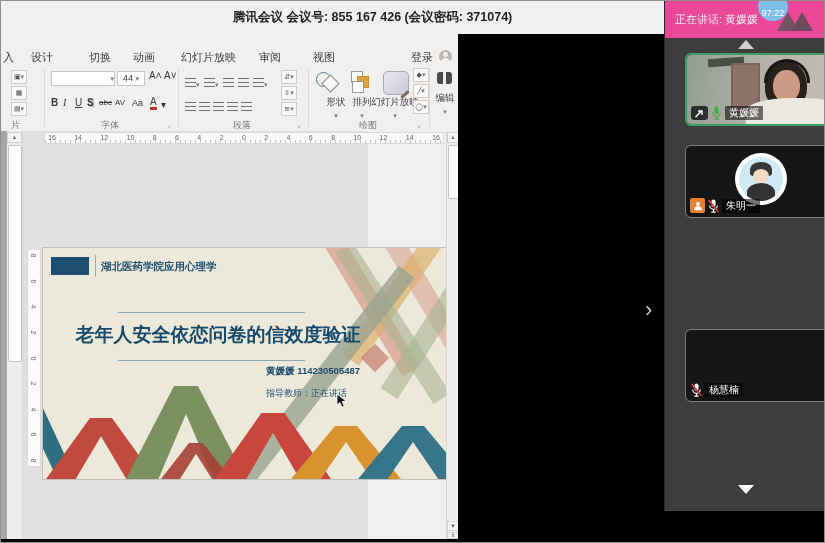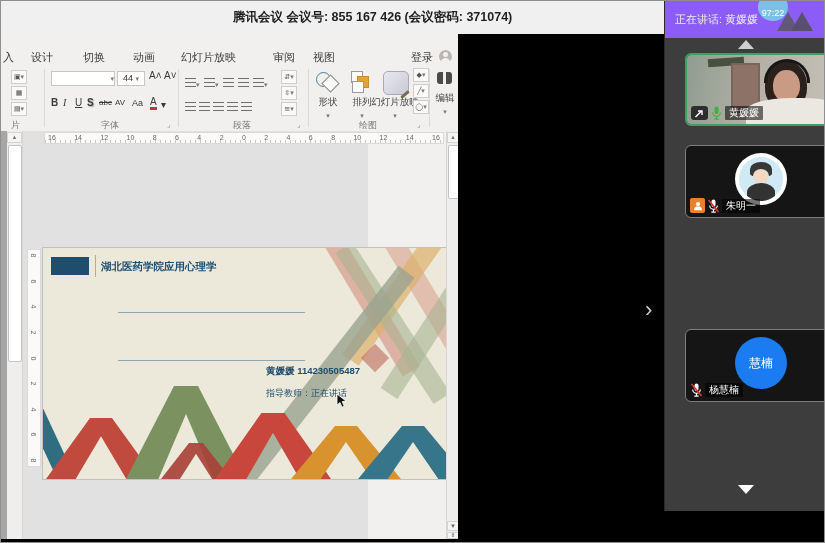--- a/index.html
+++ b/index.html
@@ -90,21 +90,21 @@
   .org-line{position:absolute;left:52px;top:7px;width:1px;height:22px;background:#9fb0ba;}
   .org-text{position:absolute;left:58px;top:12px;font-size:10.5px;color:#1e4d6e;font-weight:bold;}
   .t-line{position:absolute;left:75px;width:187px;height:1px;background:#8fa6b4;}
   .s-title{position:absolute;left:10px;top:74px;width:330px;text-align:center;font-size:19px;font-weight:bold;color:#174a6b;}
   .s-author{position:absolute;left:223px;top:117px;font-size:9.5px;color:#1e4d6e;font-weight:bold;}
   .s-advisor{position:absolute;left:223px;top:139px;font-size:9px;color:#1e4d6e;}
   .cursor{position:absolute;left:293px;top:145px;}
 
   
   .sidebar{position:absolute;left:663px;top:0;width:162px;height:510px;background:#3d3d3d;border-left:1px solid #2a2a2a;box-sizing:border-box;}
-  .sb-header{position:absolute;left:0;top:0;width:100%;height:37px;background:#8b5cf6;}
+  .sb-header{position:absolute;left:0;top:0;width:100%;height:37px;background:#ec4899;}
   .sb-header .txt{position:absolute;left:10px;top:0;line-height:37px;font-size:11px;color:#eee;}
   .mlogo{position:absolute;left:112px;top:8px;width:44px;height:22px;opacity:.8;}
   .mlogo .t1,.mlogo .t2{position:absolute;width:0;height:0;border-left:11px solid transparent;border-right:11px solid transparent;border-bottom:19px solid #575757;bottom:0;}
   .mlogo .t1{left:0;}
   .mlogo .t2{left:14px;border-bottom-color:#4d4d4d;}
   .tri-up{position:absolute;left:73px;top:39px;width:0;height:0;border-left:8px solid transparent;border-right:8px solid transparent;border-bottom:9px solid #cfcfcf;cursor:pointer;}
   .tri-down{position:absolute;left:73px;top:484px;width:0;height:0;border-left:8px solid transparent;border-right:8px solid transparent;border-top:9px solid #fff;cursor:pointer;z-index:6;}
   .tile{position:absolute;left:20px;width:152px;height:73px;background:#151515;border:1px solid #7e7e7e;border-radius:6px;box-sizing:border-box;overflow:hidden;cursor:pointer;}
   .tile.active{border:2px solid #3f9e63;}
   .badges{position:absolute;left:4px;bottom:4px;display:flex;align-items:center;gap:2px;z-index:4;}
@@ -149,24 +149,24 @@
   </div>
   <div class="timer">97:22</div>
 
   <div class="stage">
 
     <div class="ppt">
 
       <div class="tabs">
         <span class="tab" style="left:2px">入</span>
         <span class="tab" style="left:30px">设计</span>
-        <span class="tab" style="left:82px">切换</span>
+        <span class="tab" style="left:88px">切换</span>
         <span class="tab" style="left:132px">动画</span>
         <span class="tab" style="left:180px">幻灯片放映</span>
-        <span class="tab" style="left:272px">审阅</span>
+        <span class="tab" style="left:258px">审阅</span>
         <span class="tab" style="left:312px">视图</span>
         <span class="login">登录</span>
         <span class="acct"></span>
       </div>
 
       <div class="ribbon">
         <div class="rdiv" style="left:43px"></div>
         <div class="rdiv" style="left:177px"></div>
         <div class="rdiv" style="left:307px"></div>
         <div class="rdiv" style="left:428px"></div>
@@ -202,21 +202,21 @@
         <span class="pbtn" style="left:198px;top:31px"><span class="ic-lines"></span></span>
         <span class="pbtn" style="left:212px;top:31px"><span class="ic-lines"></span></span>
         <span class="pbtn" style="left:226px;top:31px"><span class="ic-lines"></span></span>
         <span class="pbtn" style="left:240px;top:31px"><span class="ic-lines"></span></span>
         <span class="mini-ic" style="left:280px;top:36px">≅<span class="dd">▾</span></span>
 
         <span class="shapes-ic" style="left:314px;top:4px">
             <i class="c1"></i>
             <i class="d1"></i>
           </span>
-        <span class="dr-lbl" style="left:308px;top:30px;width:38px"><span>形状</span><br><span class="dd">▾</span></span>
+        <span class="dr-lbl" style="left:316px;top:30px;width:38px"><span>形状</span><br><span class="dd">▾</span></span>
         <span class="arr-ic" style="left:348px;top:4px">
             <i class="a"></i>
             <i class="b"></i>
             <i class="c"></i>
           </span>
         <span class="dr-lbl" style="left:342px;top:30px;width:38px"><span>排列</span><br><span class="dd">▾</span></span>
         <span class="qs-ic" style="left:382px;top:5px"></span>
         <span class="dr-lbl" style="left:370px;top:30px;width:48px"><span>幻灯片放映</span><br><span class="dd">▾</span></span>
         <span class="mini-ic" style="left:412px;top:2px">◆<span class="dd">▾</span></span>
         <span class="mini-ic" style="left:412px;top:18px">╱<span class="dd">▾</span></span>
@@ -291,20 +291,21 @@
           <div class="chv" style="left:83px;top:138px;width:120px;height:93px;background:#7b9160"></div>
           <div class="chv" style="left:118px;top:195px;width:70px;height:36px;background:#a8423a;opacity:.92"></div>
           <div class="chv" style="left:172px;top:165px;width:116px;height:66px;background:#c8463c"></div>
           <div class="chv" style="left:248px;top:178px;width:110px;height:53px;background:#d8932e"></div>
           <div class="chv" style="left:315px;top:178px;width:110px;height:53px;background:#37758a"></div>
 
           <div class="org-block"></div>
           <div class="org-line"></div>
           <div class="org-text">湖北医药学院应用心理学</div>
           <div class="t-line" style="top:64px"></div>
+          <div class="s-title">老年人安全依恋问卷的信效度验证</div>
           <div class="t-line" style="top:112px"></div>
           <div class="s-author">黄媛媛  114230505487</div>
           <div class="s-advisor">指导教师：正在讲话</div>
 
           <span class="cursor">
             <svg width="11" height="16" viewBox="0 0 11 16">
                 <path d="M1 1 L1 12 L4 9.5 L6 14.2 L8.2 13.2 L6.2 8.6 L10 8 Z" fill="#111" stroke="#fff" stroke-width="0.8"></path>
               </svg>
           </span>
         </div>
@@ -382,23 +383,20 @@
               <line x1="3.8" y1="13.2" x2="8.2" y2="13.2" stroke="#fff" stroke-width="1.2"></line>
               <line x1="1" y1="1" x2="11" y2="13" stroke="#e0352b" stroke-width="1.6"></line>
             </svg>
         </span>
         <span class="nametag">朱明一</span>
       </div>
     </div>
 
 
     <div class="tile" style="top:328px">
-      <div class="avatar av4">
-        <span class="av-label">慧楠</span>
-      </div>
       <div class="badges">
         <span class="mic">
           <svg width="13" height="14" viewBox="0 0 12 14">
               <rect x="4" y="0.5" width="4" height="7.5" rx="2" fill="#fff"></rect>
               <path d="M2.2 6.5a3.8 3.8 0 0 0 7.6 0" stroke="#fff" stroke-width="1.2" fill="none"></path>
               <line x1="6" y1="10.5" x2="6" y2="13" stroke="#fff" stroke-width="1.2"></line>
               <line x1="3.8" y1="13.2" x2="8.2" y2="13.2" stroke="#fff" stroke-width="1.2"></line>
               <line x1="1" y1="1" x2="11" y2="13" stroke="#e0352b" stroke-width="1.6"></line>
             </svg>
         </span>

